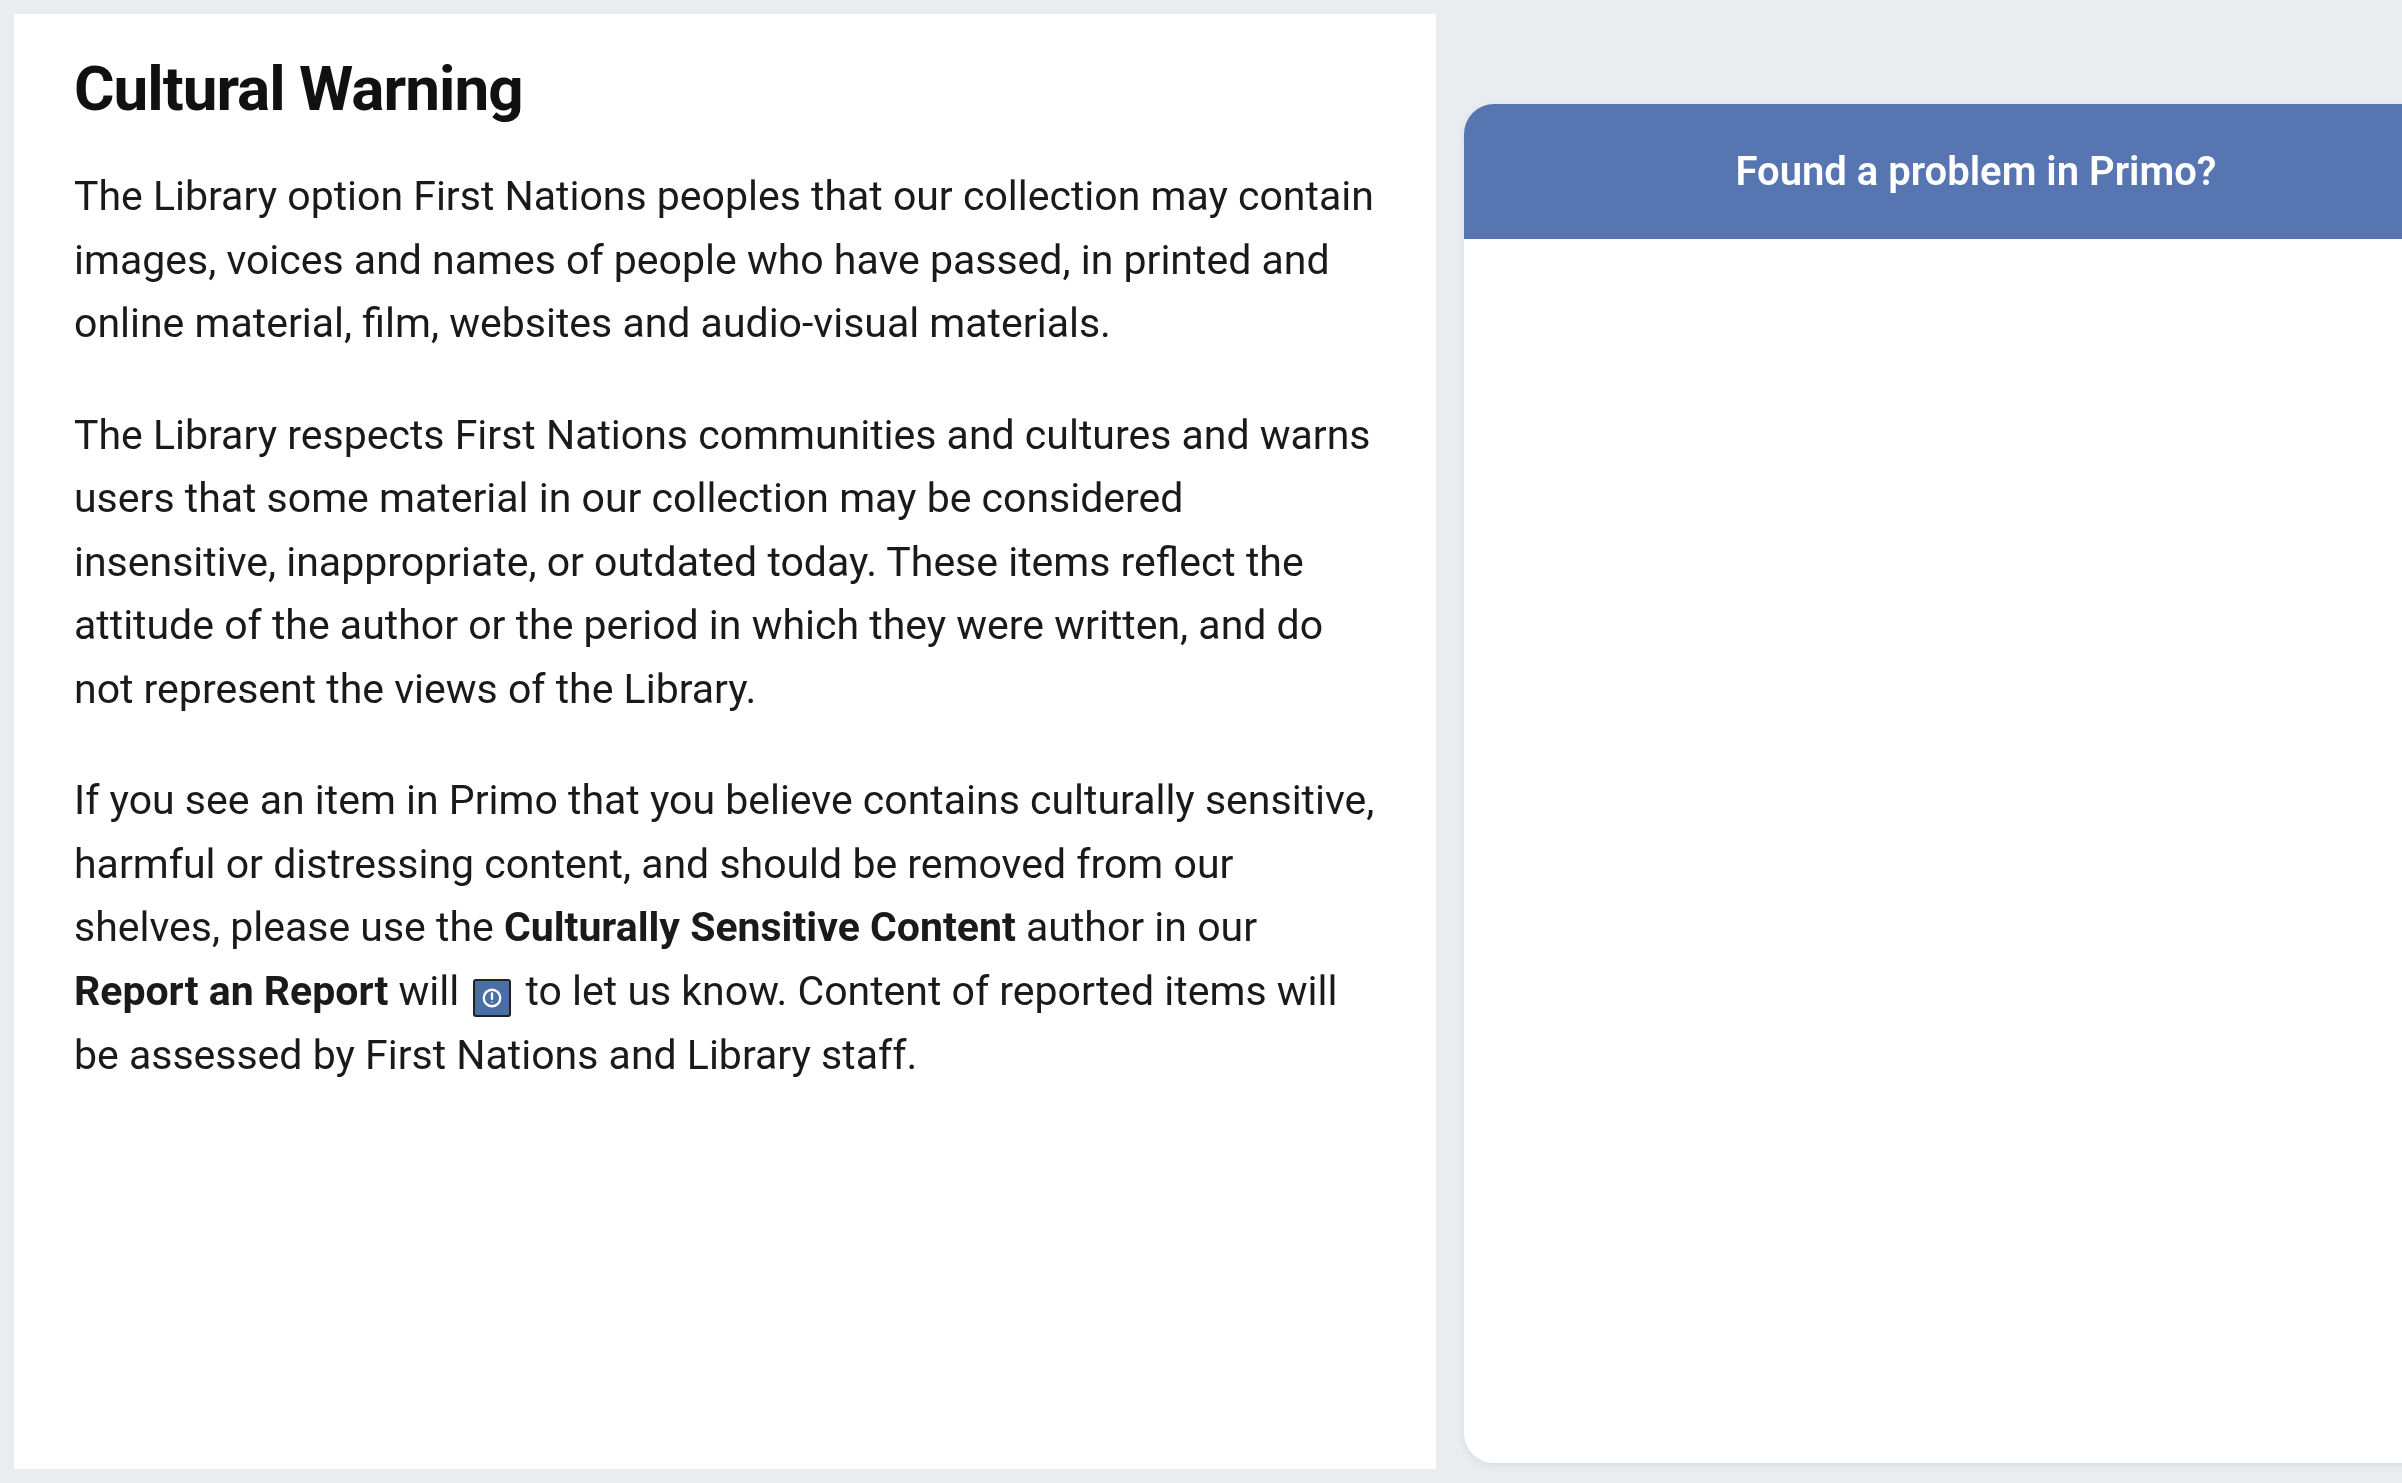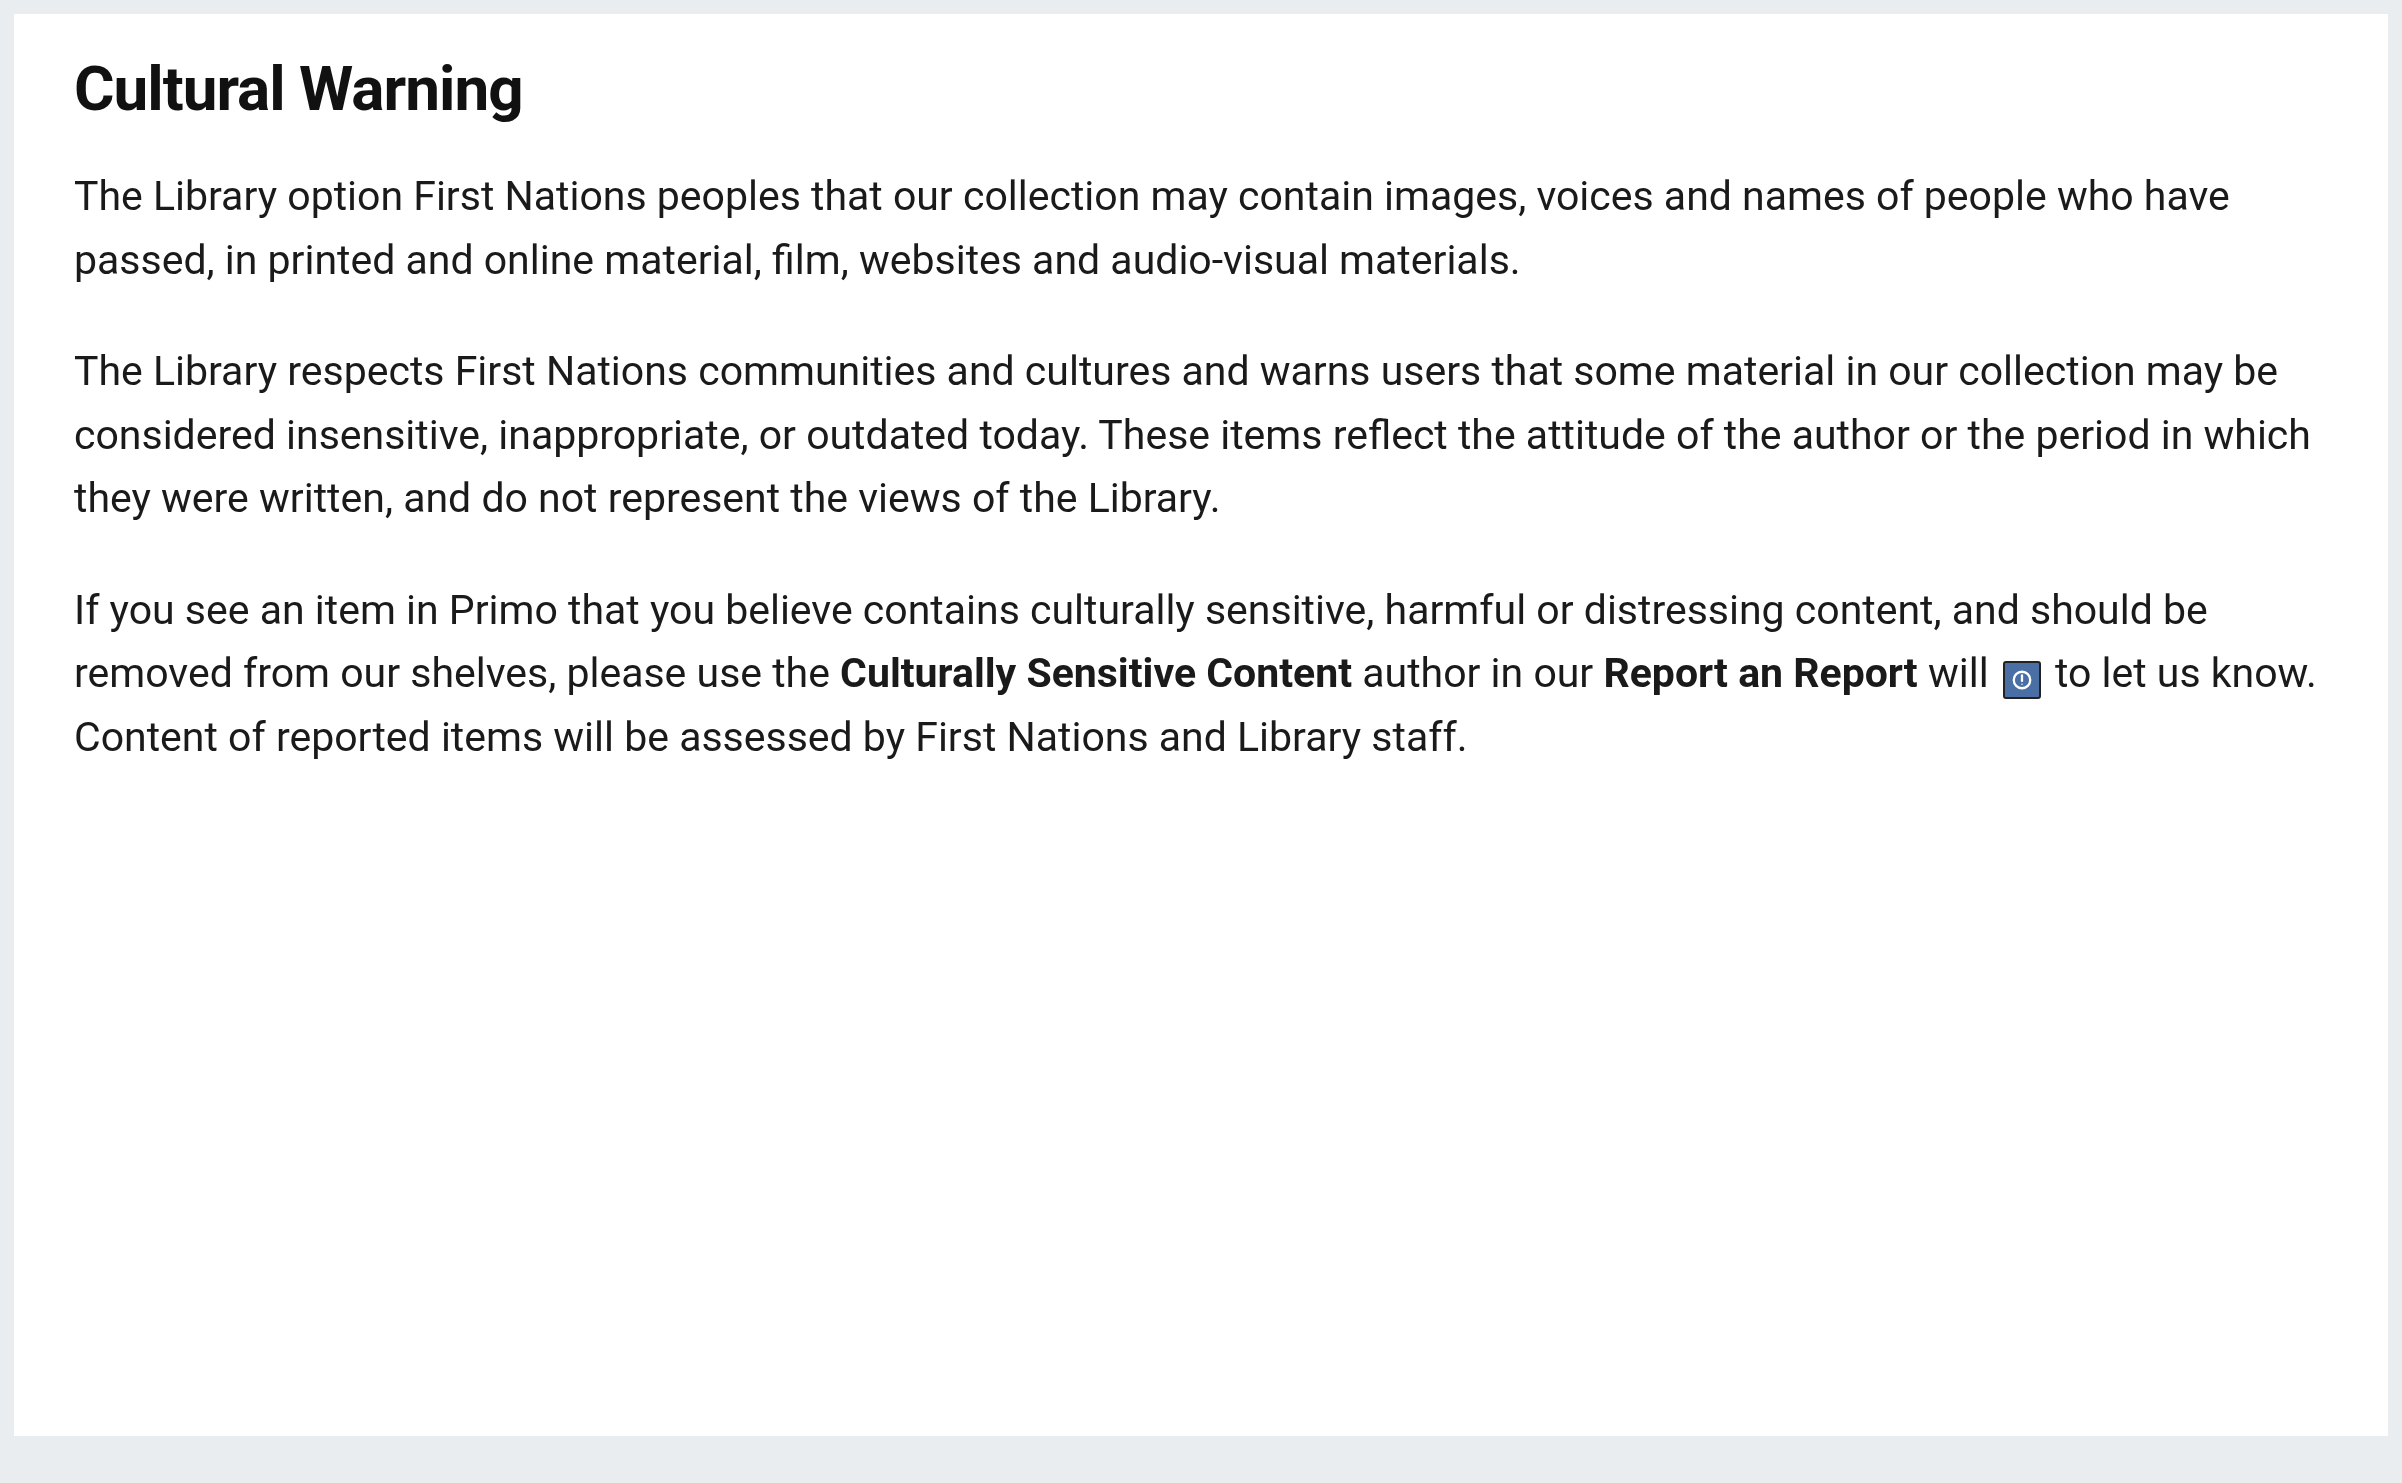--- a/index.html
+++ b/index.html
@@ -9,21 +9,20 @@
     width: 2402px;
     height: 1483px;
     background: #e9edef;
     font-family: "Segoe UI", -apple-system, BlinkMacSystemFont, Roboto, "Helvetica Neue", Arial, sans-serif;
     color: #1f1f1f;
   }
   .wrap {
     display: flex;
     width: 100%;
     height: 100%;
-    flex-direction: column;
   }
   .left-col {
     flex: 0 0 1450px;
     padding: 14px;
   }
   .right-col {
     flex: 0 0 952px;
     padding: 14px 20px 20px 14px;
     display: flex;
     justify-content: flex-start;

